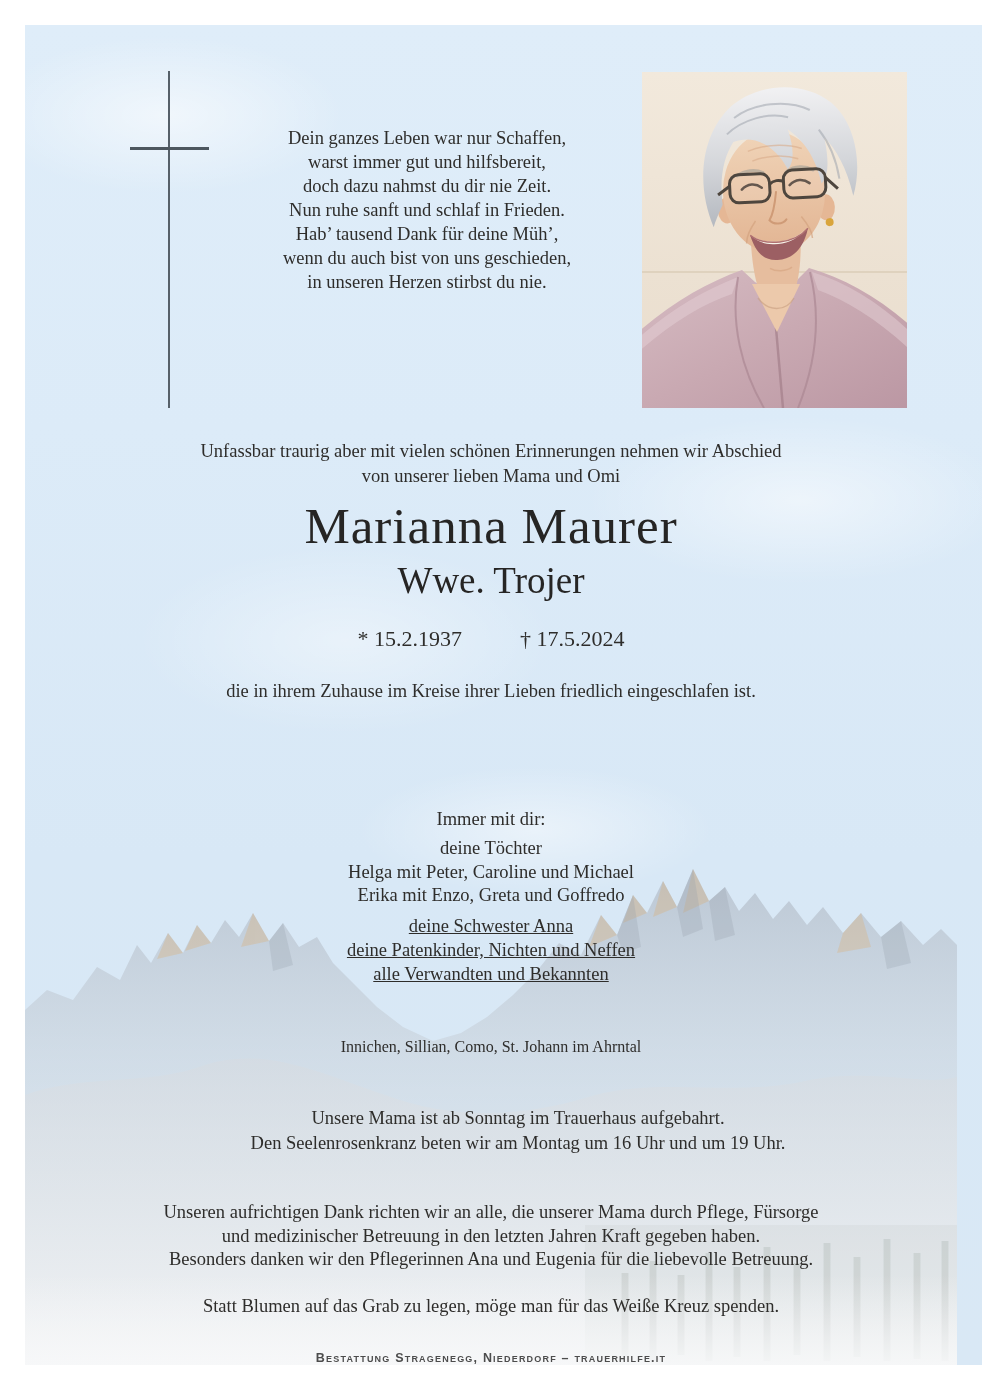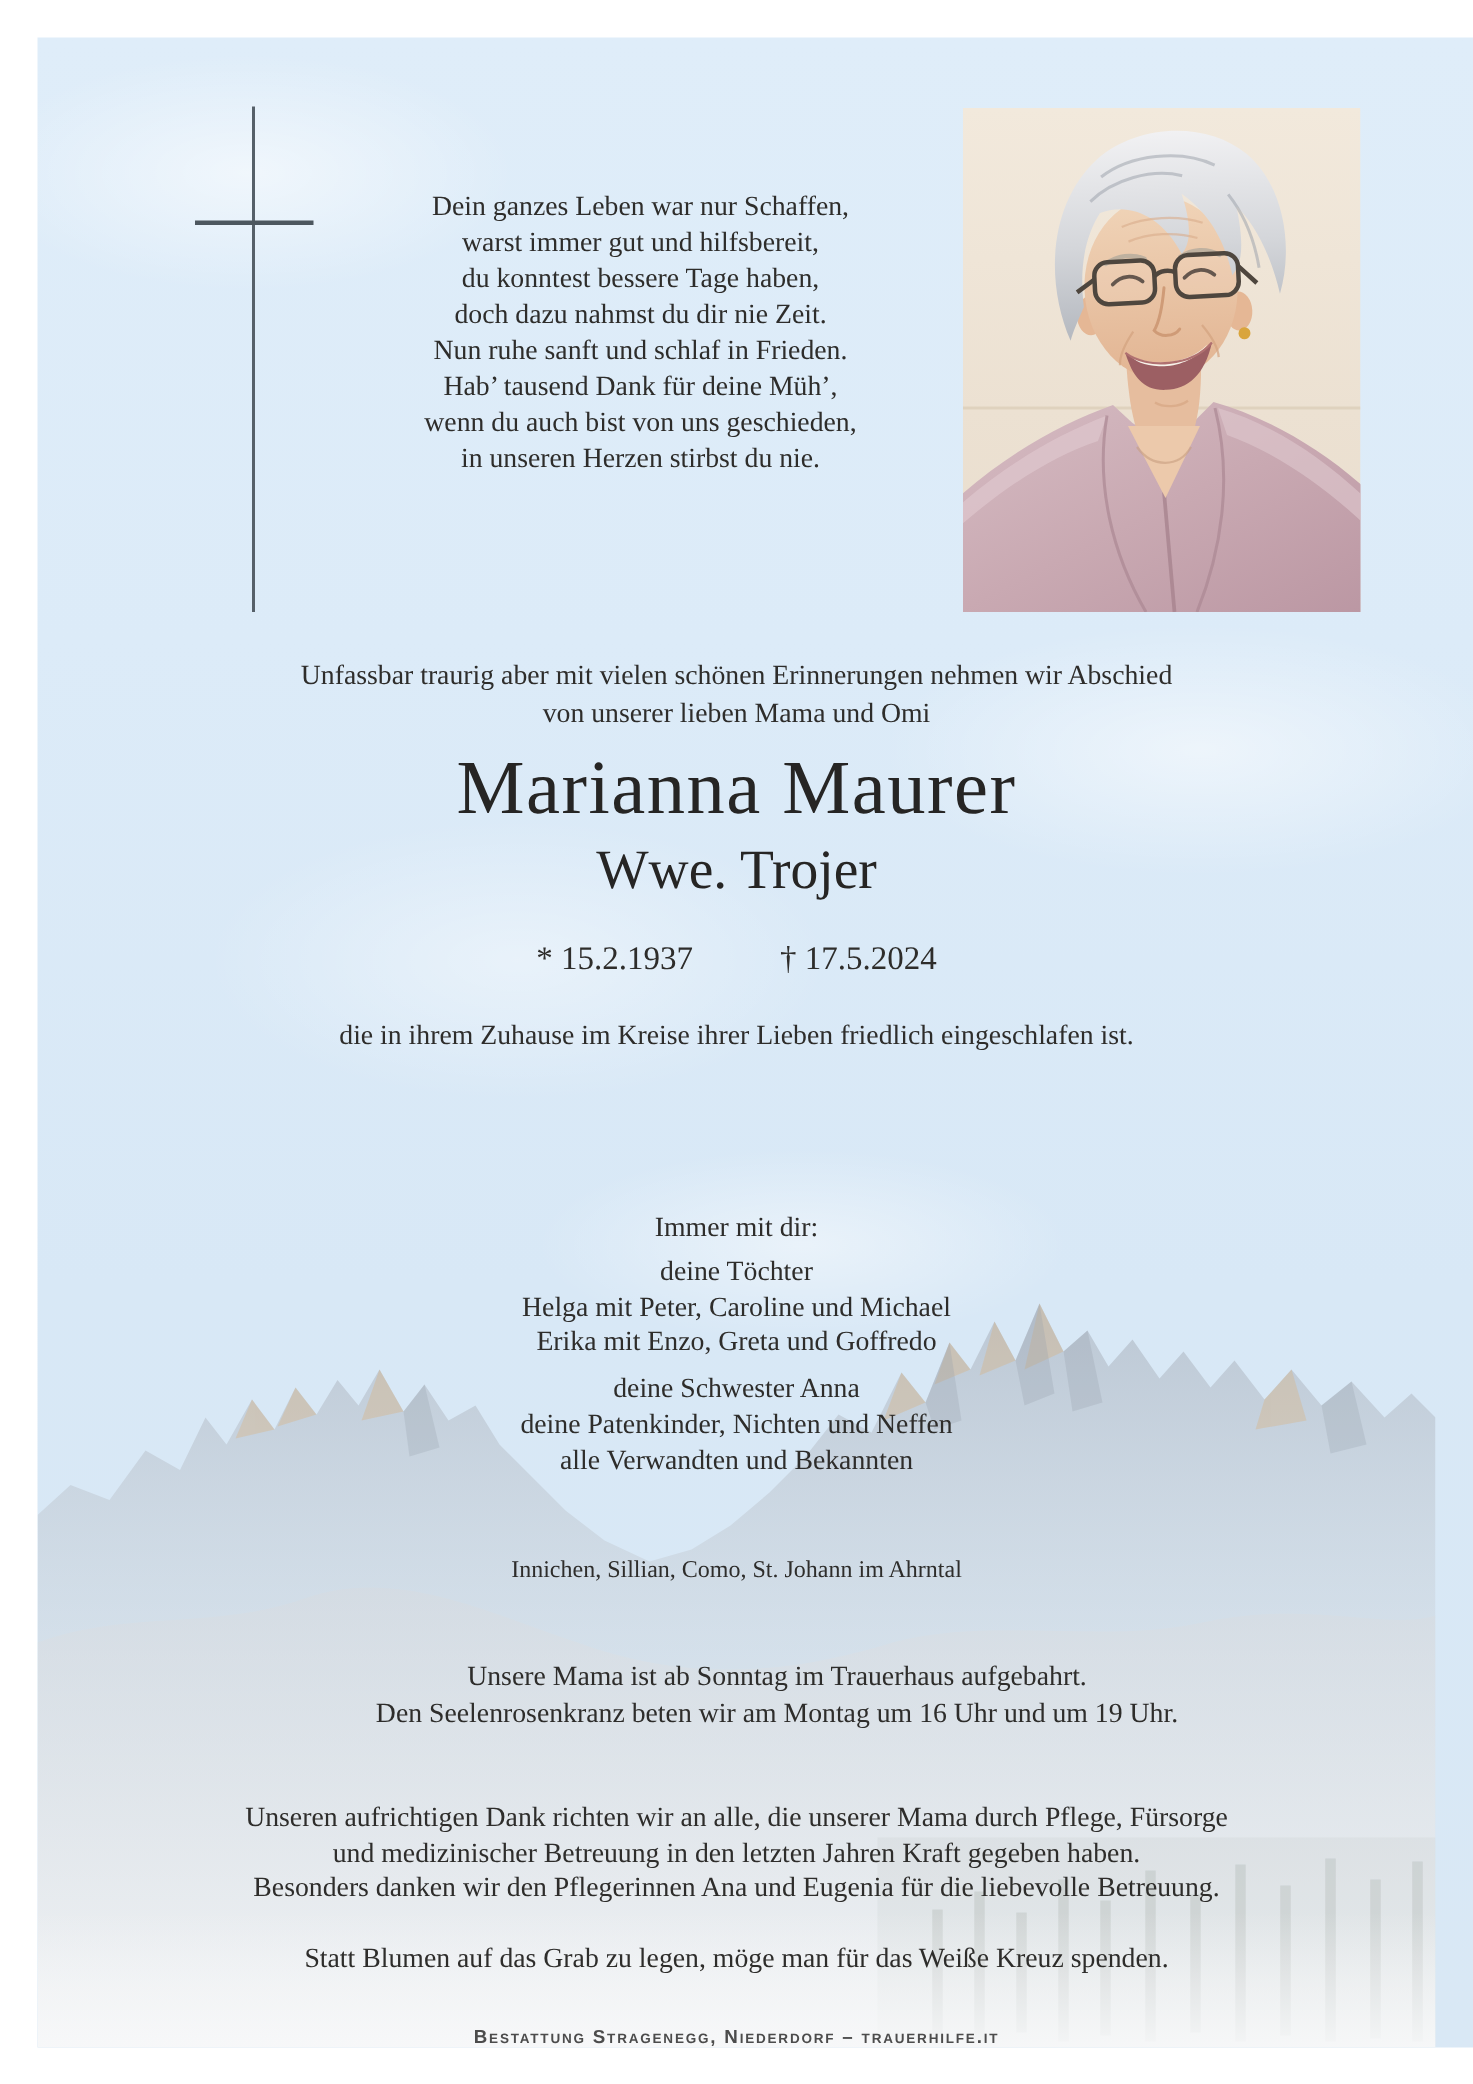--- a/index.html
+++ b/index.html
@@ -23,21 +23,21 @@
   .tblock{position:absolute;left:0;width:932px;text-align:center;color:#2e2d2b;}
   .poem{left:92px;width:620px;top:101px;font-size:18.5px;line-height:24px;}
   .intro{top:414px;font-size:18.5px;line-height:24.5px;}
   .name{top:472px;font-size:51px;line-height:58px;letter-spacing:1px;color:#262524;}
   .widow{top:533px;font-size:37px;line-height:46px;color:#262524;}
   .dates{top:599px;font-size:22px;line-height:30px;display:flex;justify-content:center;gap:58px;}
   .passing{top:654px;font-size:18.5px;line-height:25px;}
   .service{top:687px;font-size:18.5px;line-height:24.5px;}
   .immer{top:782px;font-size:18.5px;line-height:25px;}
   .group1{top:812px;font-size:18.5px;line-height:23.5px;}
-  .group2{top:889px;font-size:18.5px;line-height:24px;}
+  .group2{top:889px;font-size:18.5px;line-height:24px;text-decoration:underline;}
   .places{top:1009px;font-size:16px;line-height:25px;}
   .wake{top:1081px;font-size:18.5px;line-height:24.5px;padding-left:27px;}
   .thanks{top:1176px;font-size:18.5px;line-height:23.5px;}
   .donation{top:1269px;font-size:18.5px;line-height:25px;}
   .footer{top:1325px;font-family:"Liberation Sans",sans-serif;font-variant:small-caps;
           font-weight:bold;font-size:12.5px;letter-spacing:1.2px;color:#4c4c4c;line-height:16px;}
 </style>
 </head>
 <body>
 
@@ -179,21 +179,20 @@
       <path d="M108,163 C122,173 148,172 161,159 C152,170 138,173 128,172 C118,171 112,168 108,163 Z" fill="#f7f3ea"></path>
       <path d="M106,162 C120,174 150,173 164,158" stroke="#b07070" stroke-width="1.5" fill="none"></path>
 
       <path d="M124,196 C130,200 140,200 146,196" stroke="#d3a27f" stroke-width="1.5" fill="none" opacity=".6"></path>
     </g>
   </svg>
 
   <div class="tblock poem">
     <div>Dein ganzes Leben war nur Schaffen,</div>
     <div>warst immer gut und hilfsbereit,</div>
-    <div>du konntest bessere Tage haben,</div>
     <div>doch dazu nahmst du dir nie Zeit.</div>
     <div>Nun ruhe sanft und schlaf in Frieden.</div>
     <div>Hab’ tausend Dank für deine Müh’,</div>
     <div>wenn du auch bist von uns geschieden,</div>
     <div>in unseren Herzen stirbst du nie.</div>
   </div>
 
   <div class="tblock intro">
     <div>Unfassbar traurig aber mit vielen schönen Erinnerungen nehmen wir Abschied</div>
     <div>von unserer lieben Mama und Omi</div>

